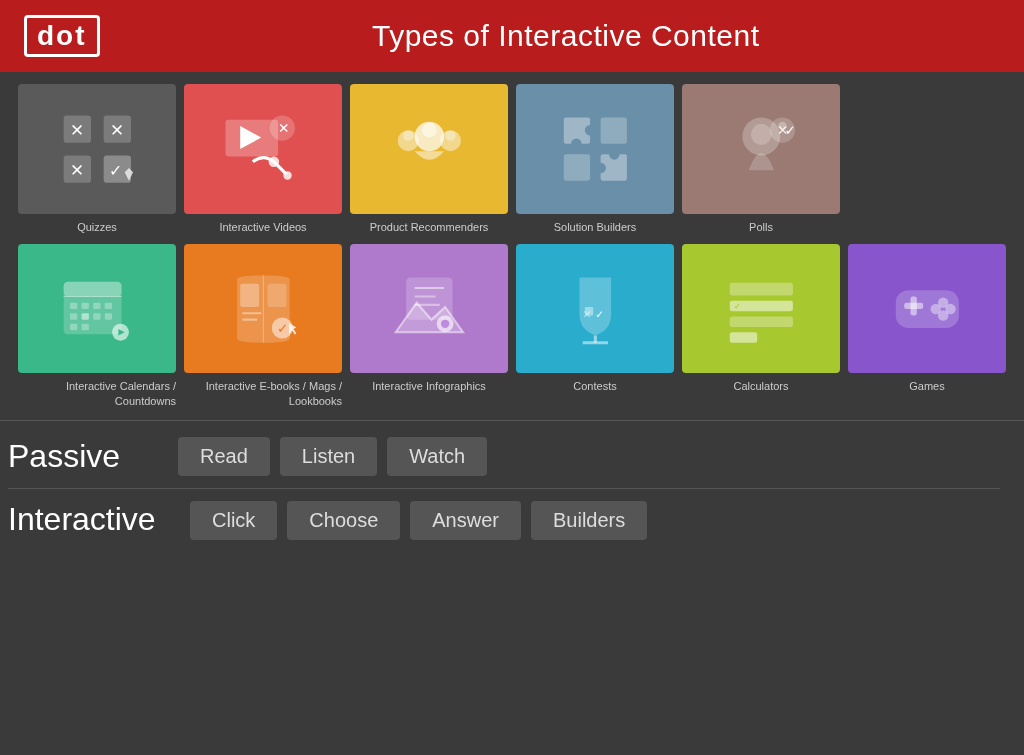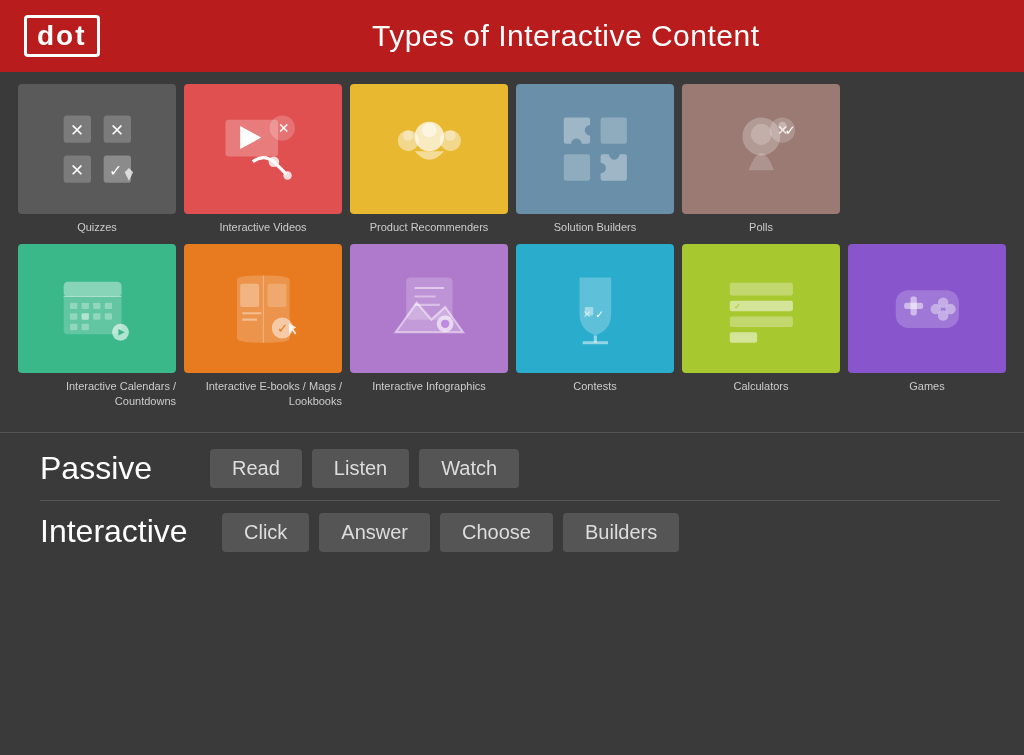--- a/index.html
+++ b/index.html
@@ -90,23 +90,23 @@
     .tile-polls { background: #9a7a72; }
     .tile-calendars { background: #3ab88a; }
     .tile-ebooks { background: #e87a20; }
     .tile-infographics { background: #b07acc; }
     .tile-contests { background: #2aaccc; }
     .tile-calculators { background: #a8c830; }
     .tile-games { background: #8855cc; }
 
     
     .bottom-section {
-      padding: 16px 24px 12px 40px;
+      padding: 16px 24px 12px 8px;
       border-top: 1px solid #555;
-      margin-top: 16px;
+      margin-top: 4px;
     }
     .passive-row {
       display: flex;
       align-items: center;
       margin-bottom: 12px;
     }
     .row-label {
       font-size: 32px;
       font-weight: 300;
       color: #fff;
@@ -348,19 +348,19 @@
     </div>
   </div>
 
   <hr class="divider">
 
   <div class="interactive-row">
     <div class="row-label">Interactive</div>
     <div>
       <div class="tags" style="margin-bottom:10px;">
         <span class="tag">Click</span>
+        <span class="tag">Choose</span>
         <span class="tag">Answer</span>
-        <span class="tag">Choose</span>
         <span class="tag">Builders</span>
       </div>
     </div>
   </div>
 </div>
 
 </body></html>

